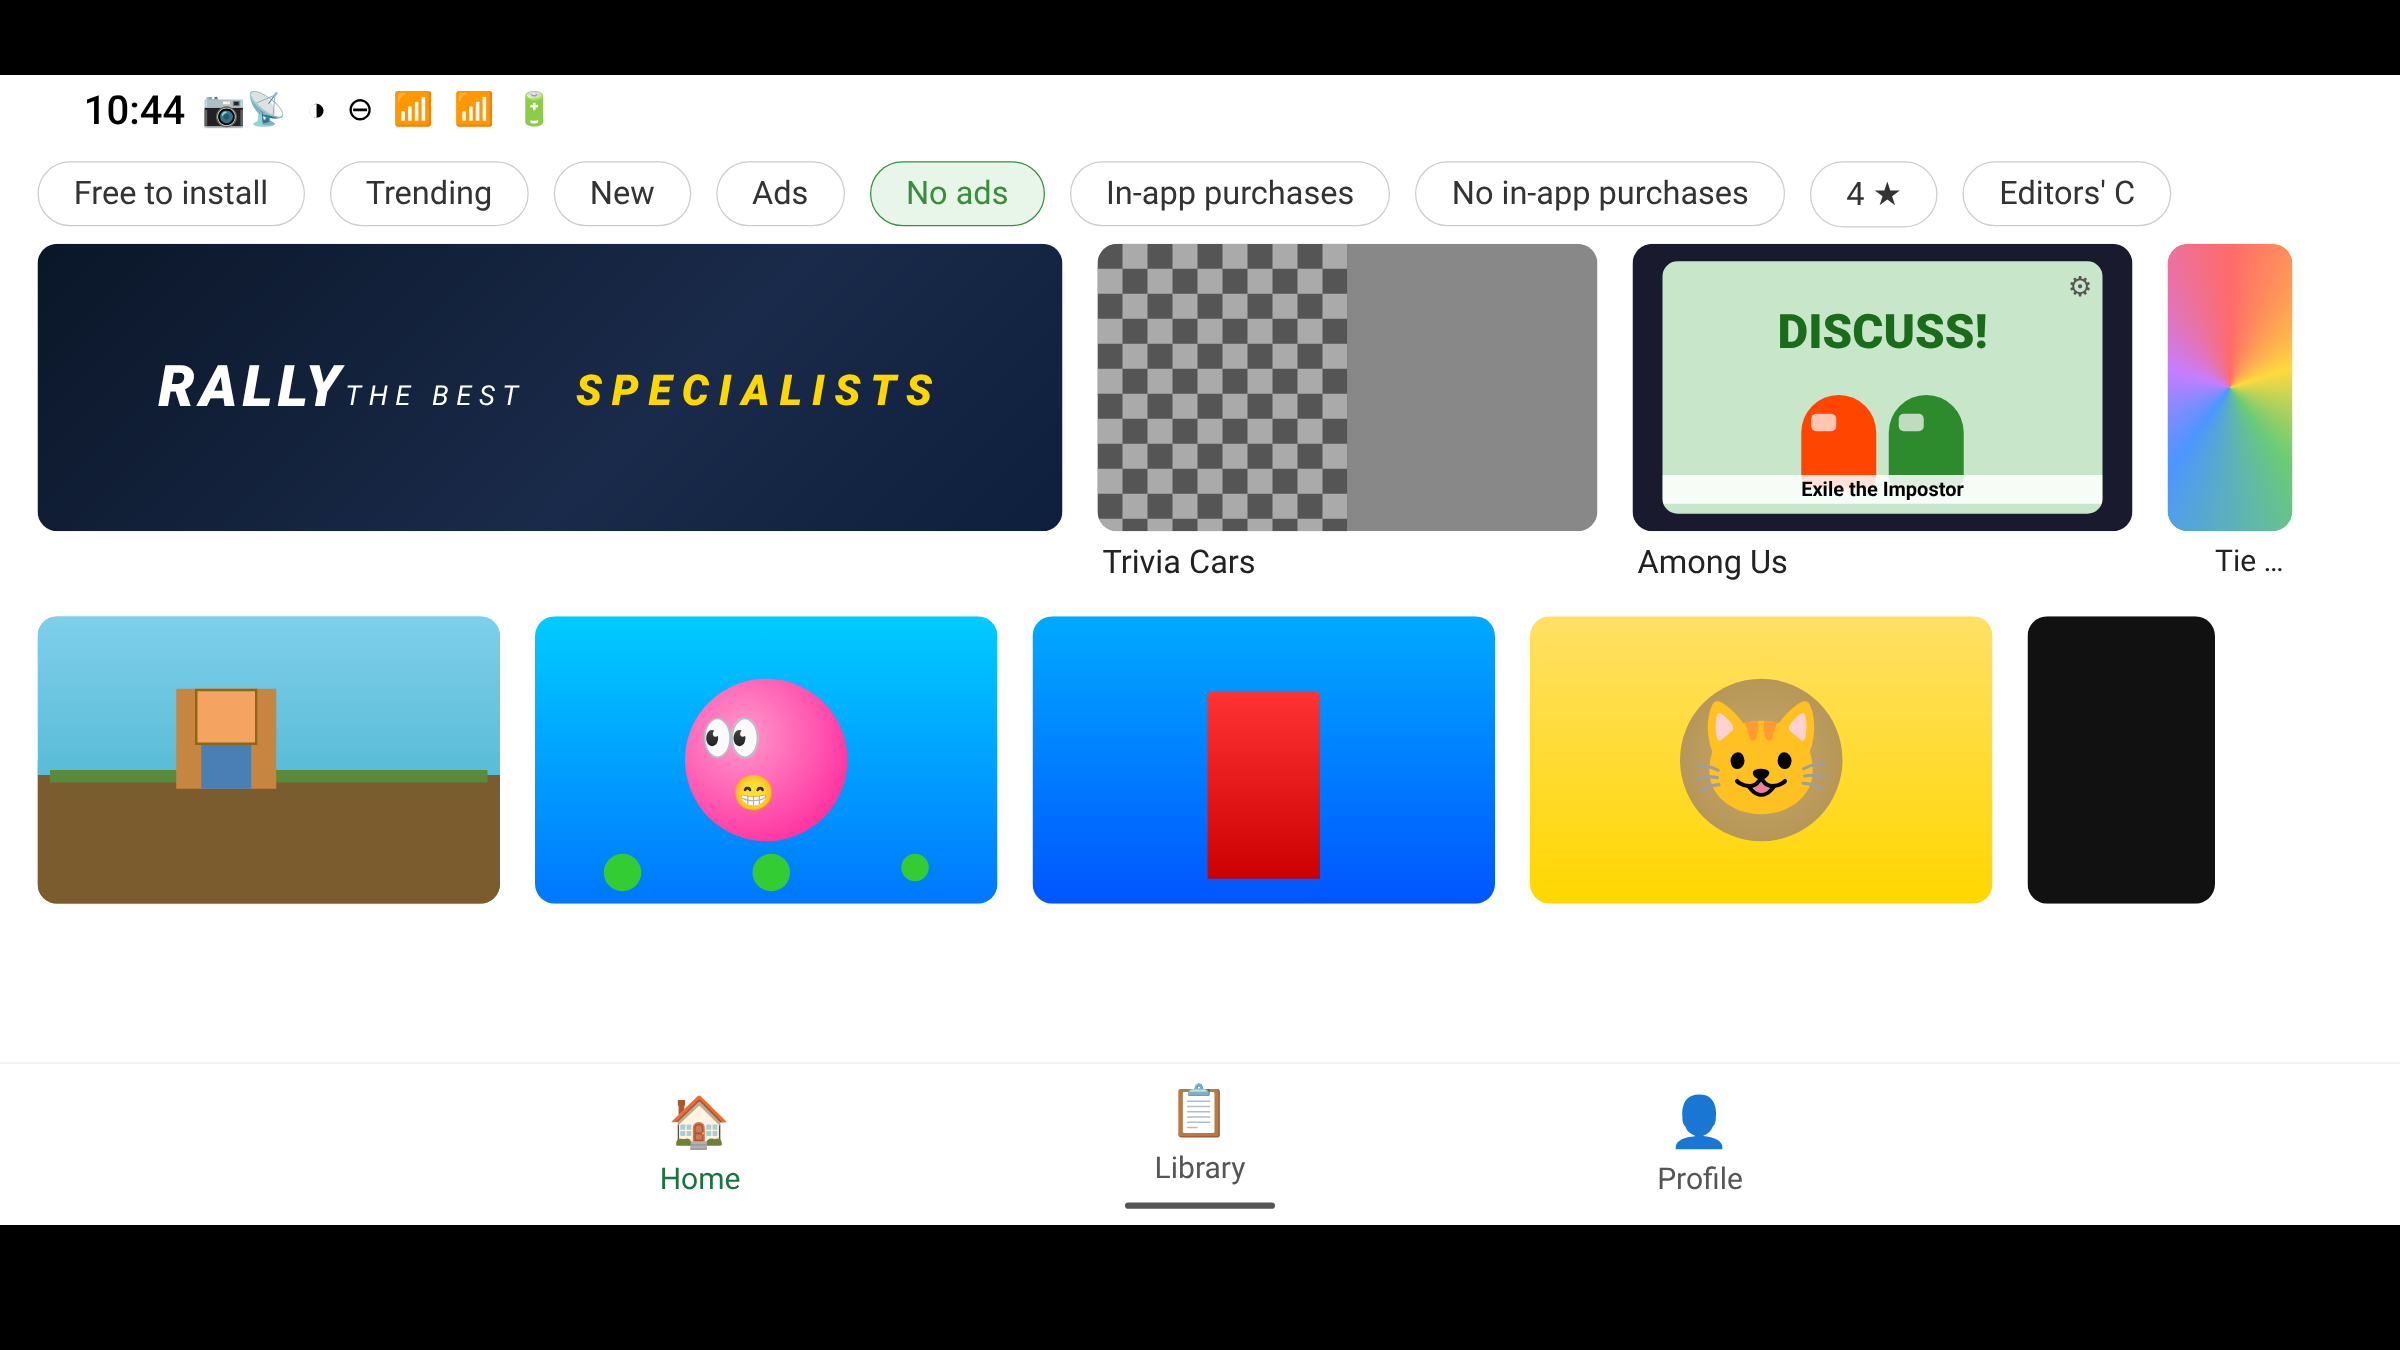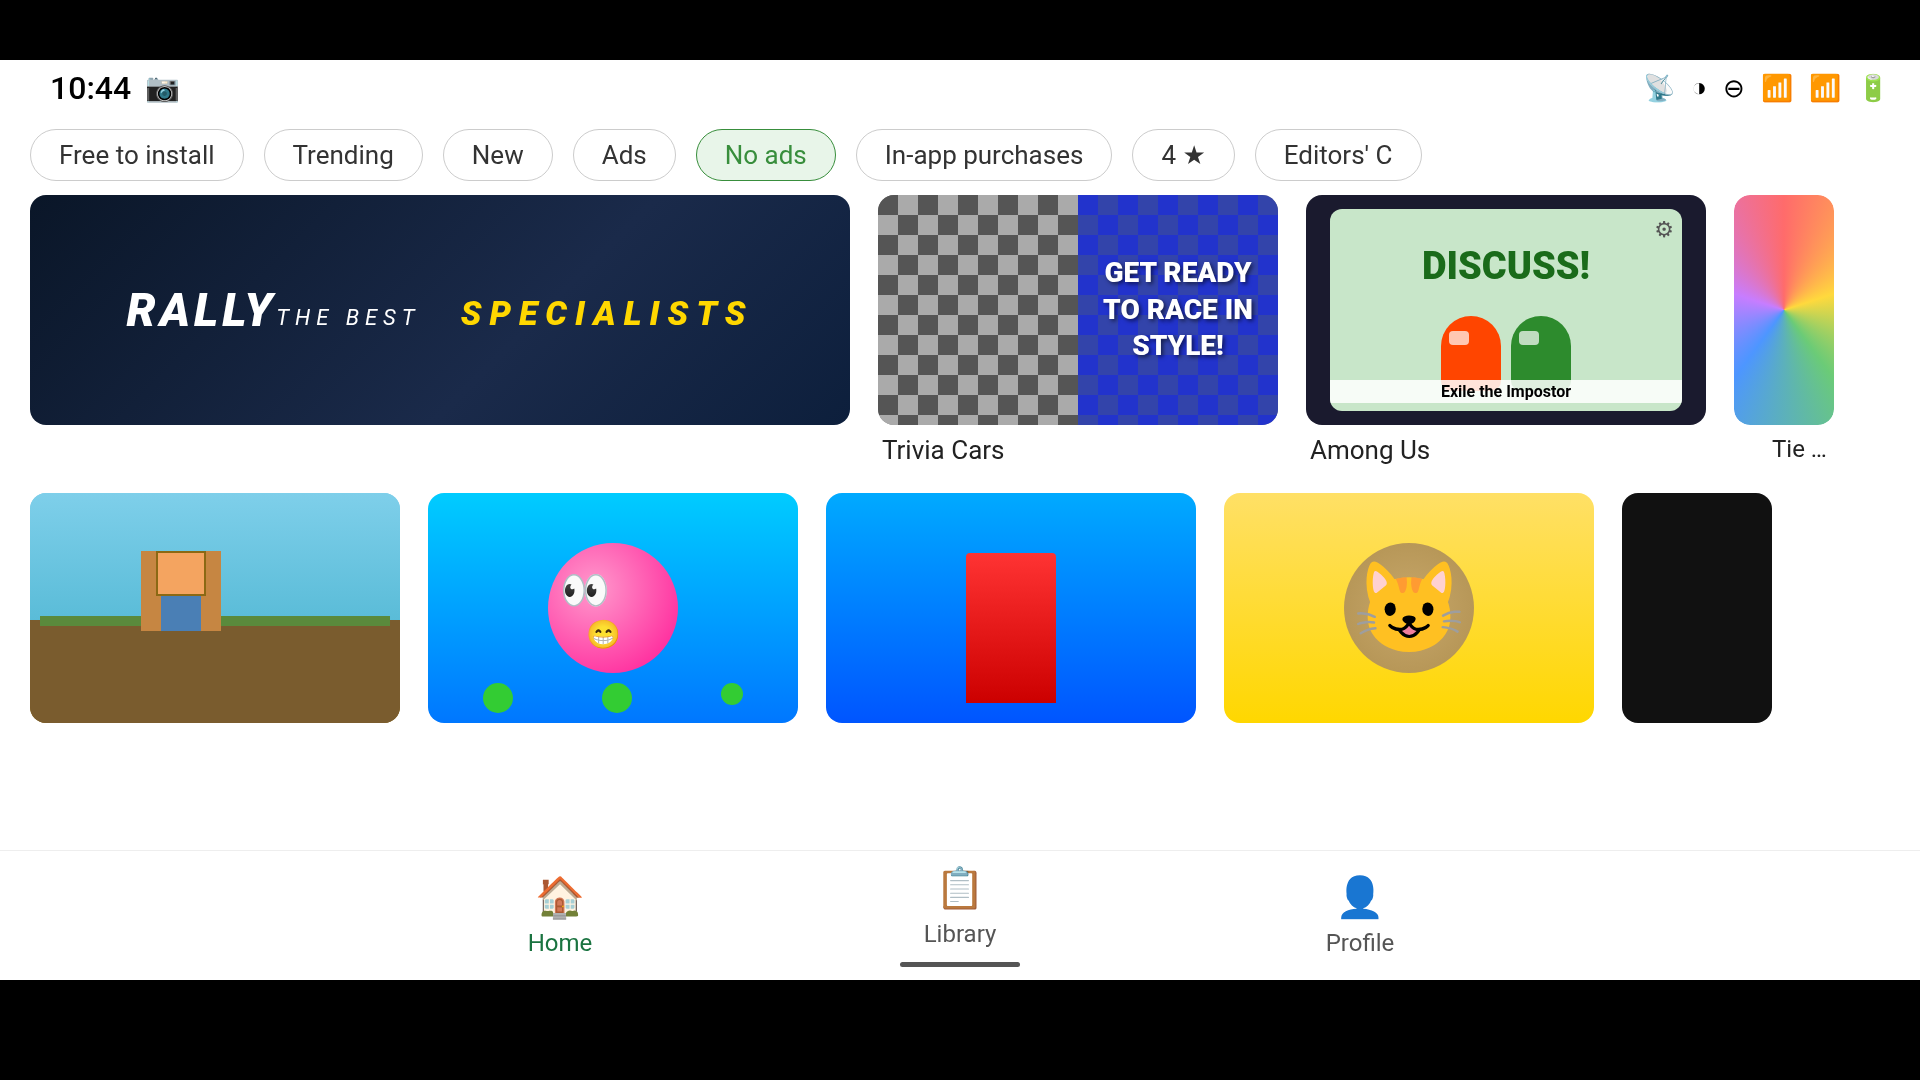--- a/index.html
+++ b/index.html
@@ -23,26 +23,26 @@
       position: absolute;
       bottom: 0; left: 0; right: 0;
       height: 100px;
       background: #000;
     }
 
     
     .status-bar {
       position: absolute;
       top: 60px;
-      left: 0; right: 0;
+      left: 17px; right: 0;
       height: 55px;
       background: #fff;
       display: flex;
       align-items: center;
-      justify-content: space-between;
+      justify-content: flex-start;
       padding: 0 30px 0 50px;
     }
     .status-time {
       font-size: 32px;
       font-weight: 500;
       color: #000;
       display: flex;
       align-items: center;
       gap: 14px;
     }
@@ -407,20 +407,21 @@
   </div>
 </div>
 
 <div class="chips-row">
   <div class="chip">Free to install</div>
   <div class="chip">Trending</div>
   <div class="chip">New</div>
   <div class="chip">Ads</div>
   <div class="chip active">No ads</div>
   <div class="chip">In-app purchases</div>
+  <div class="chip">No in-app purchases</div>
   <div class="chip">4 ★</div>
   <div class="chip">Editors' C</div>
 </div>
 
 <div class="content-area">
 
   <div class="games-row">
 
     <div class="game-card wide">
       <div class="thumb">
@@ -432,23 +433,20 @@
             <span style="color:#ffd700;font-size:34px;font-weight:900;font-style:italic;">SPECIALISTS</span>
           </div>
         </div>
       </div>
     </div>
 
     <div class="game-card">
       <div class="thumb">
         <div class="trivia-bg">
           <div class="trivia-left"></div>
-          <div class="trivia-right">
-            <div class="trivia-right-text">GET READY TO RACE IN STYLE!</div>
-          </div>
         </div>
       </div>
       <div class="title">Trivia Cars</div>
     </div>
 
     <div class="game-card">
       <div class="thumb">
         <div class="among-bg">
           <div class="among-inner">
             <div class="among-gear">⚙</div>

